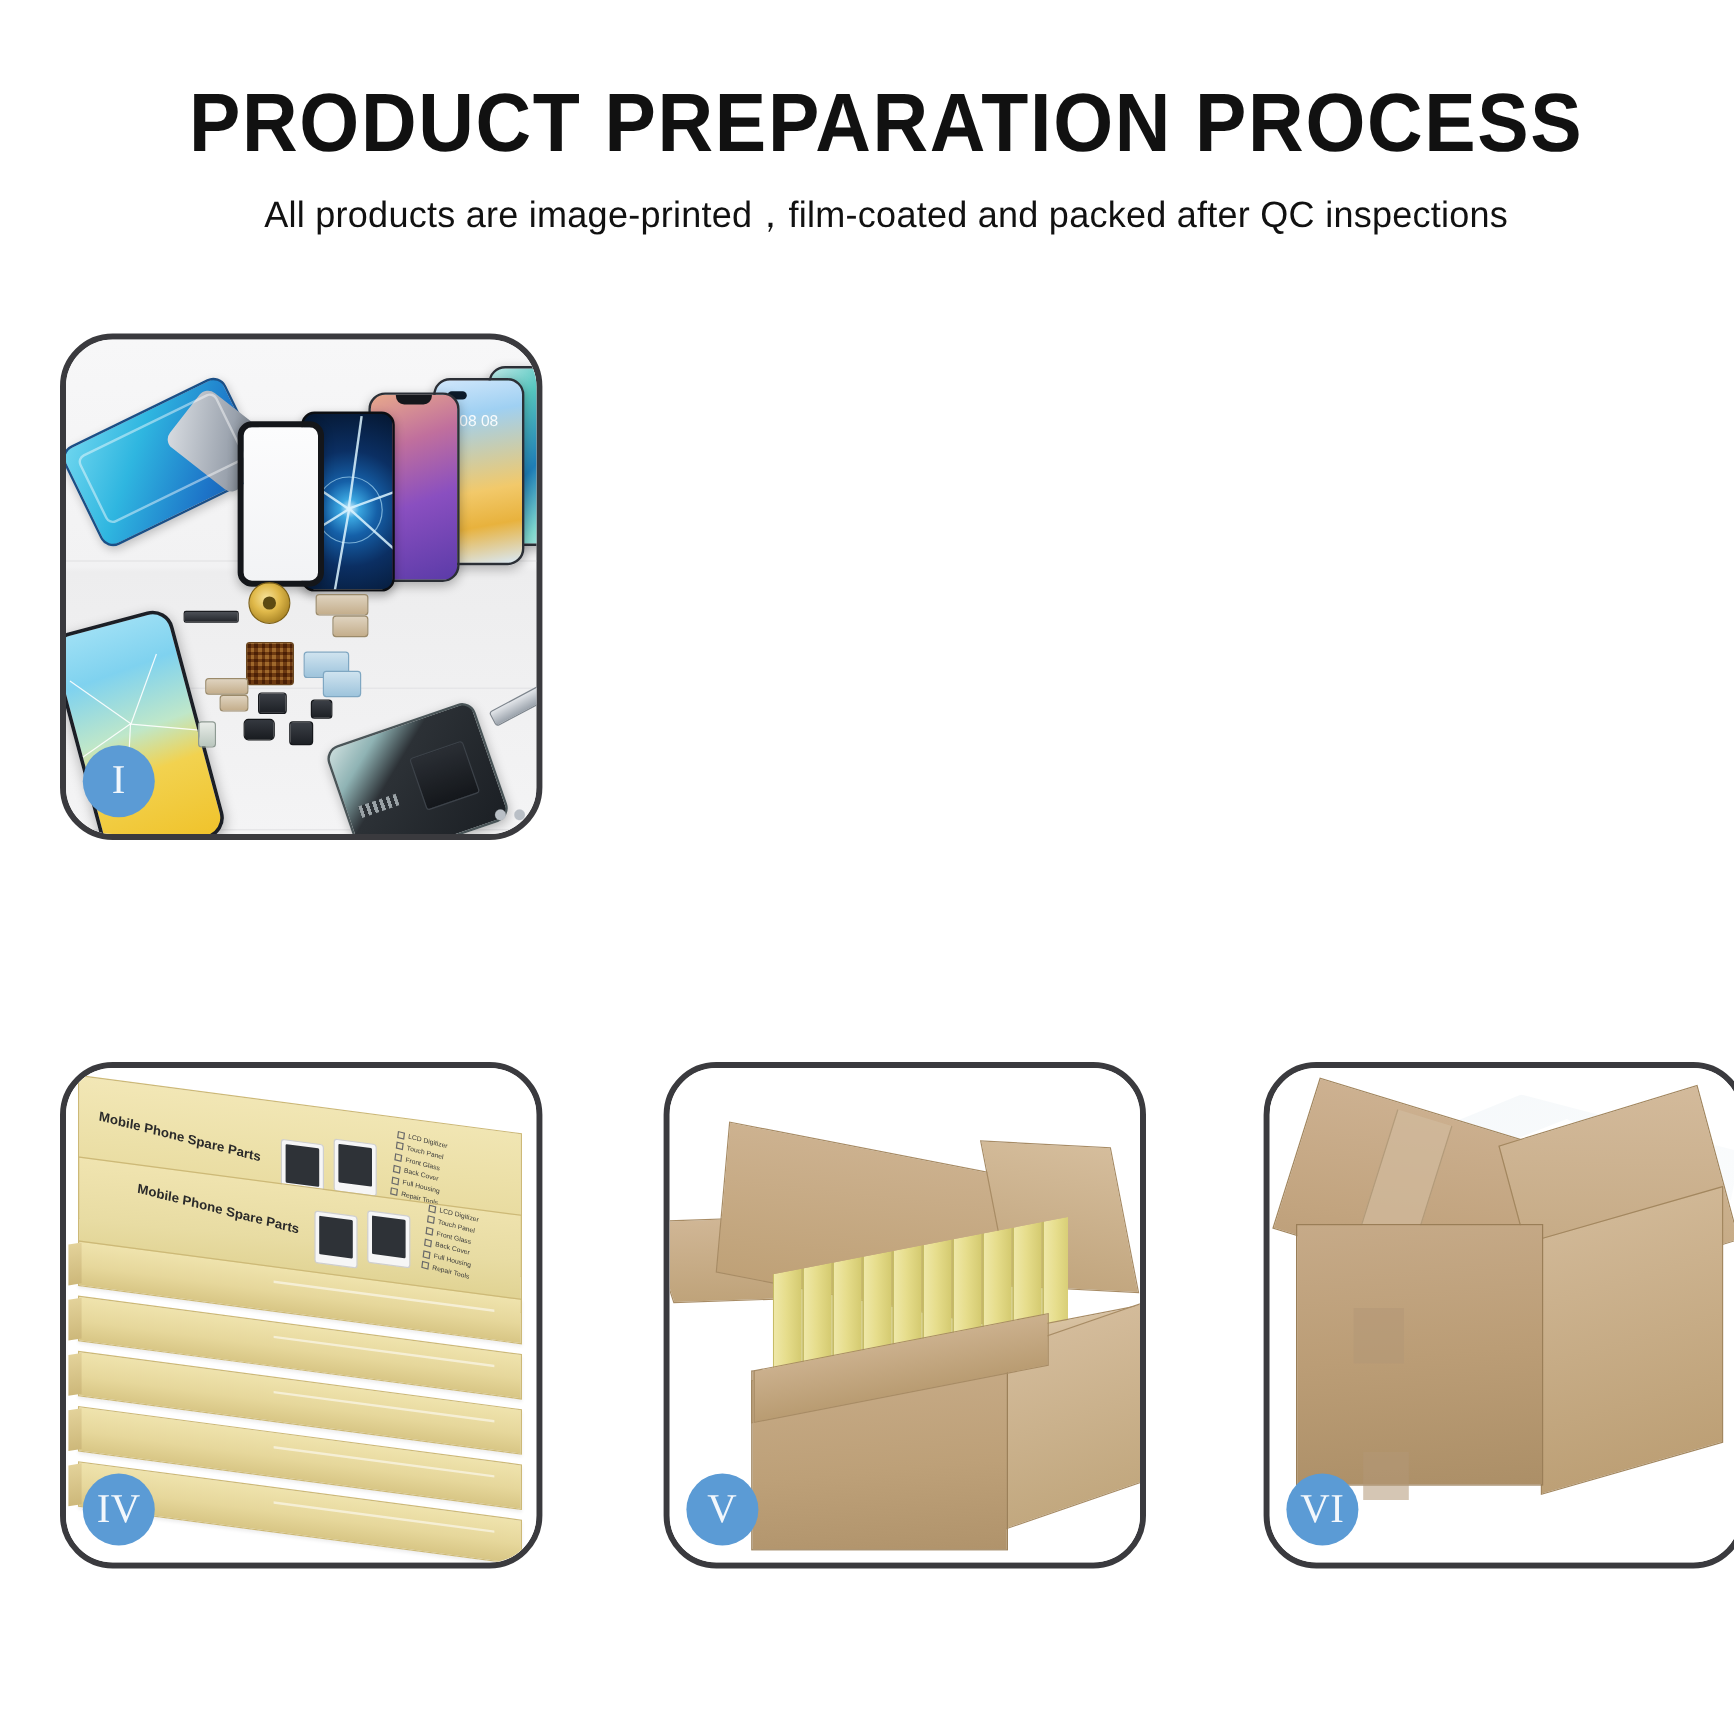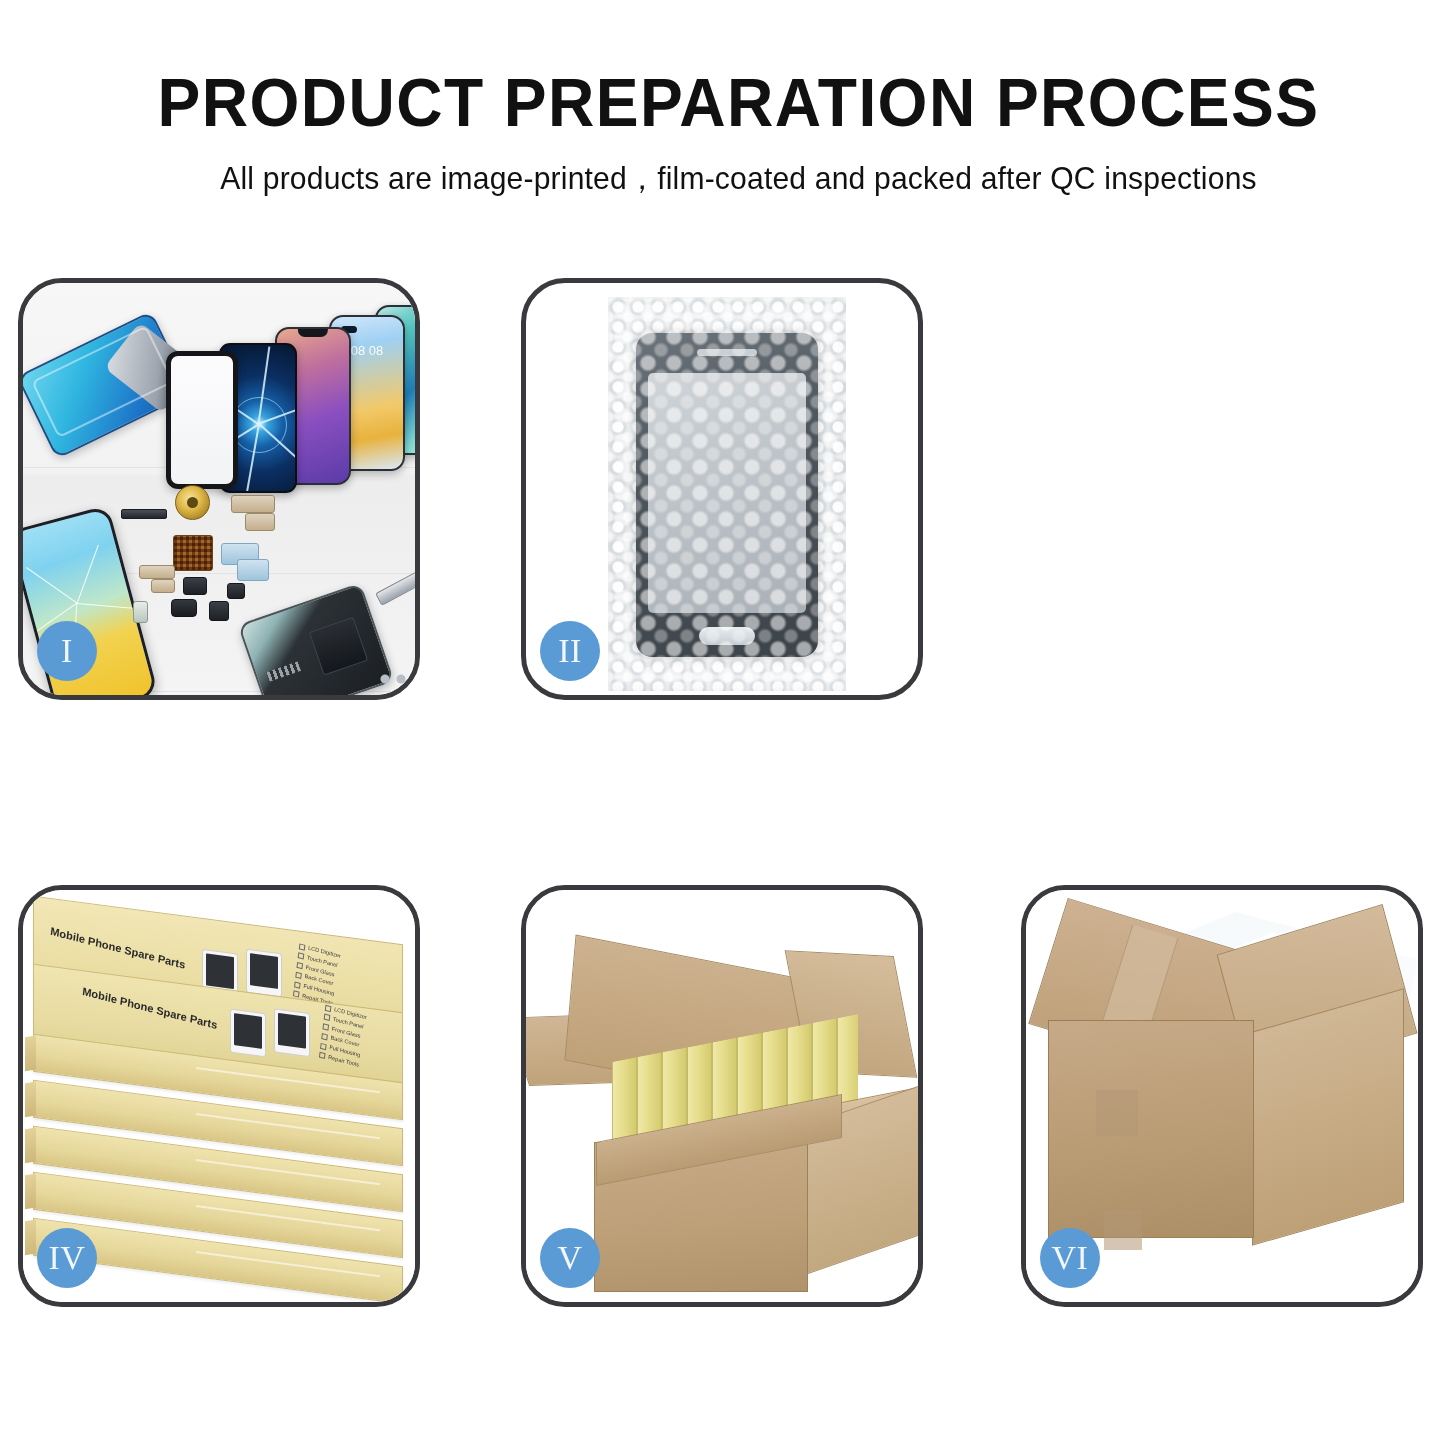--- a/index.html
+++ b/index.html
@@ -41,20 +41,21 @@
   .row2 { margin-top: 185px; }
 
   .panel {
     position: absolute;
     width: 402px; height: 422px;
     border: 5px solid #3a3a3e;
     border-radius: 44px;
     box-sizing: border-box;
     overflow: hidden;
     background: #ffffff;
+    margin-left: 32px;
   }
   .c0 { left: 18px; }
   .c1 { left: 521px; }
   .c2 { left: 1021px; }
 
   .stage { position: absolute; inset: 0; overflow: hidden; }
 
   .badge {
     position: absolute;
     left: 14px; bottom: 14px;
@@ -481,32 +482,20 @@
           <div class="backhousing">
             <span class="b1"></span>
             <span class="b2"></span>
           </div>
           <div class="tool"></div>
           <div class="screws"></div>
         </div>
         <div class="badge">I</div>
       </div>
 
-      <div class="panel c1">
-        <div class="stage">
-          <div class="bubblewrap">
-            <div class="screenpane">
-              <span class="earpiece"></span>
-              <span class="homebtn"></span>
-            </div>
-            <div class="bubbleOverlay"></div>
-          </div>
-        </div>
-        <div class="badge">II</div>
-      </div>
 
     </div>
 
     <div class="row row2">
 
       <div class="panel c0">
         <div class="stage p4">
 
           <div class="gtop" style="top:30px">
             <span class="boxlabel" style="left:16px;top:34px;font-size:11px;transform:rotate(7deg)">Mobile Phone Spare Parts</span>

